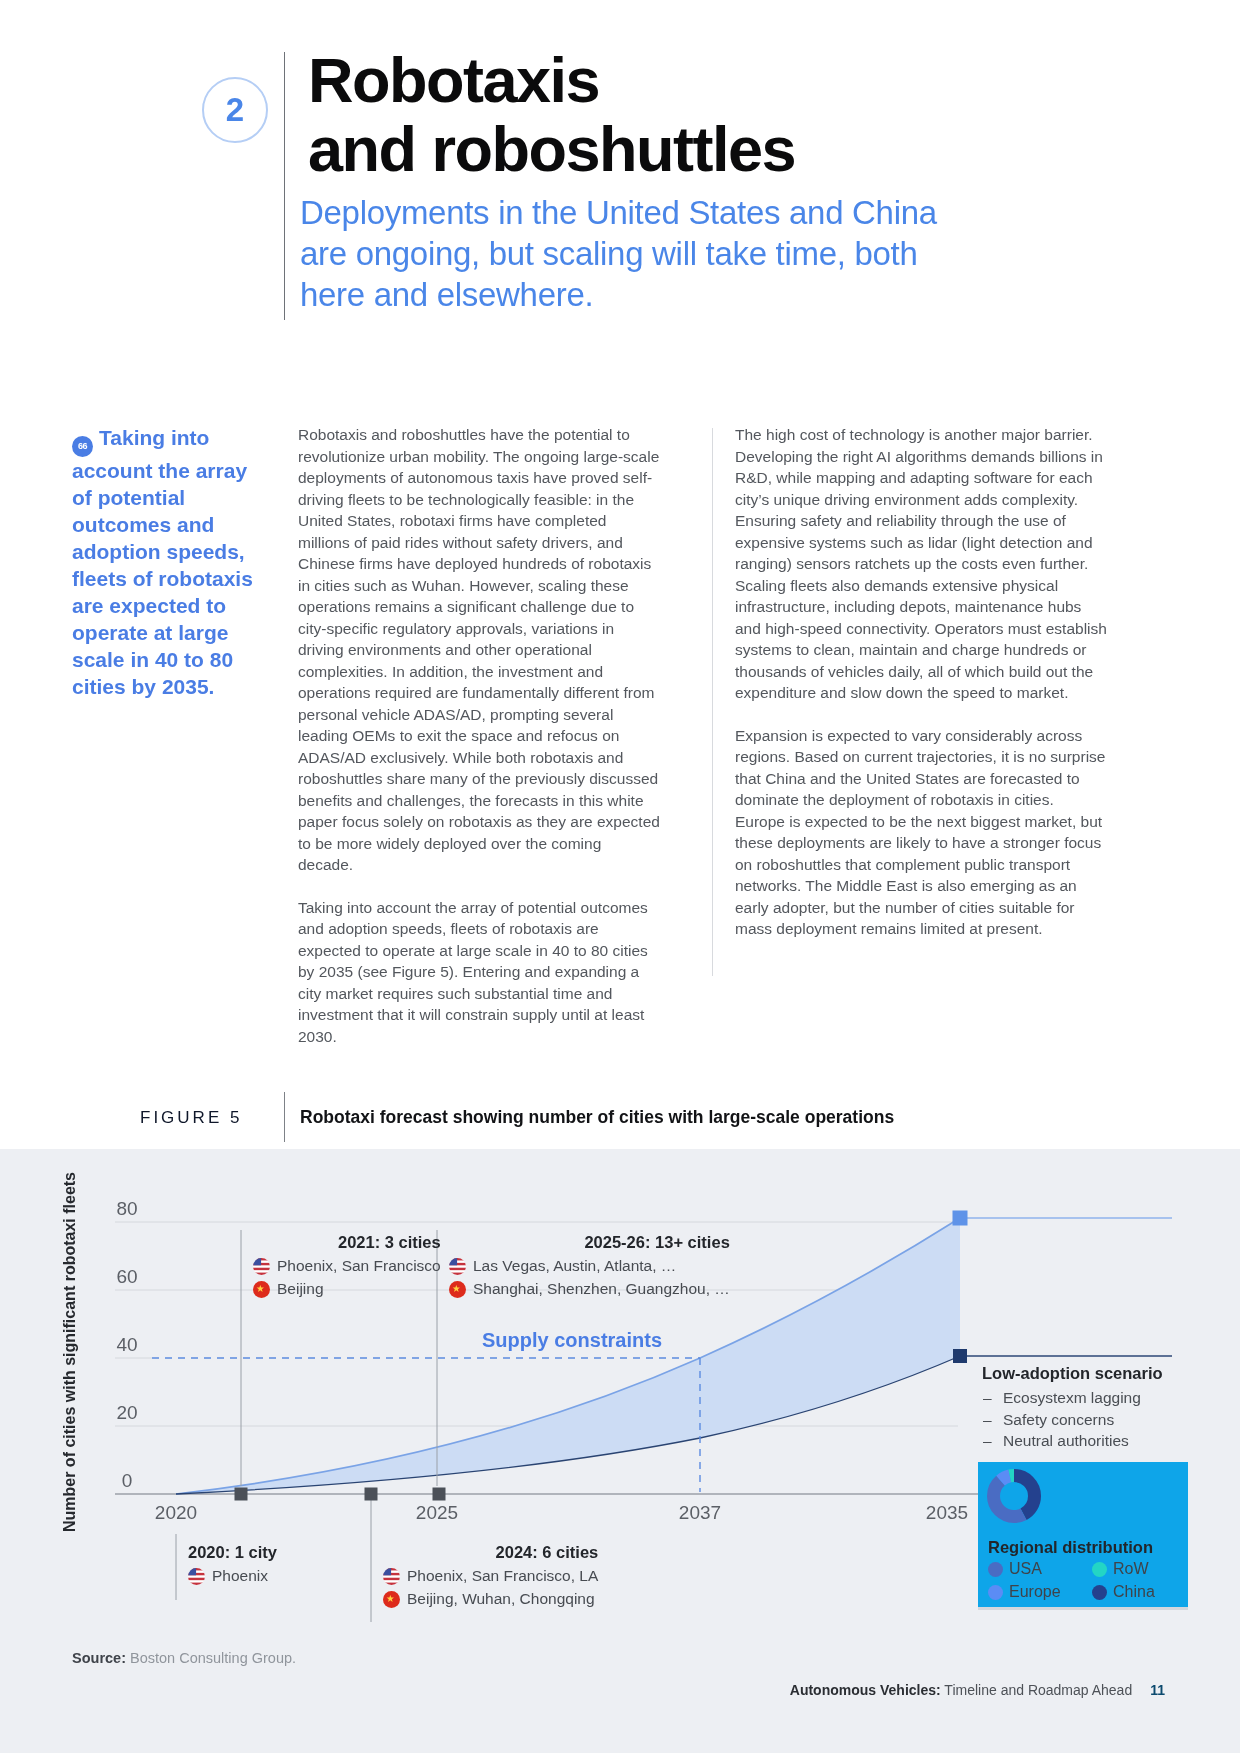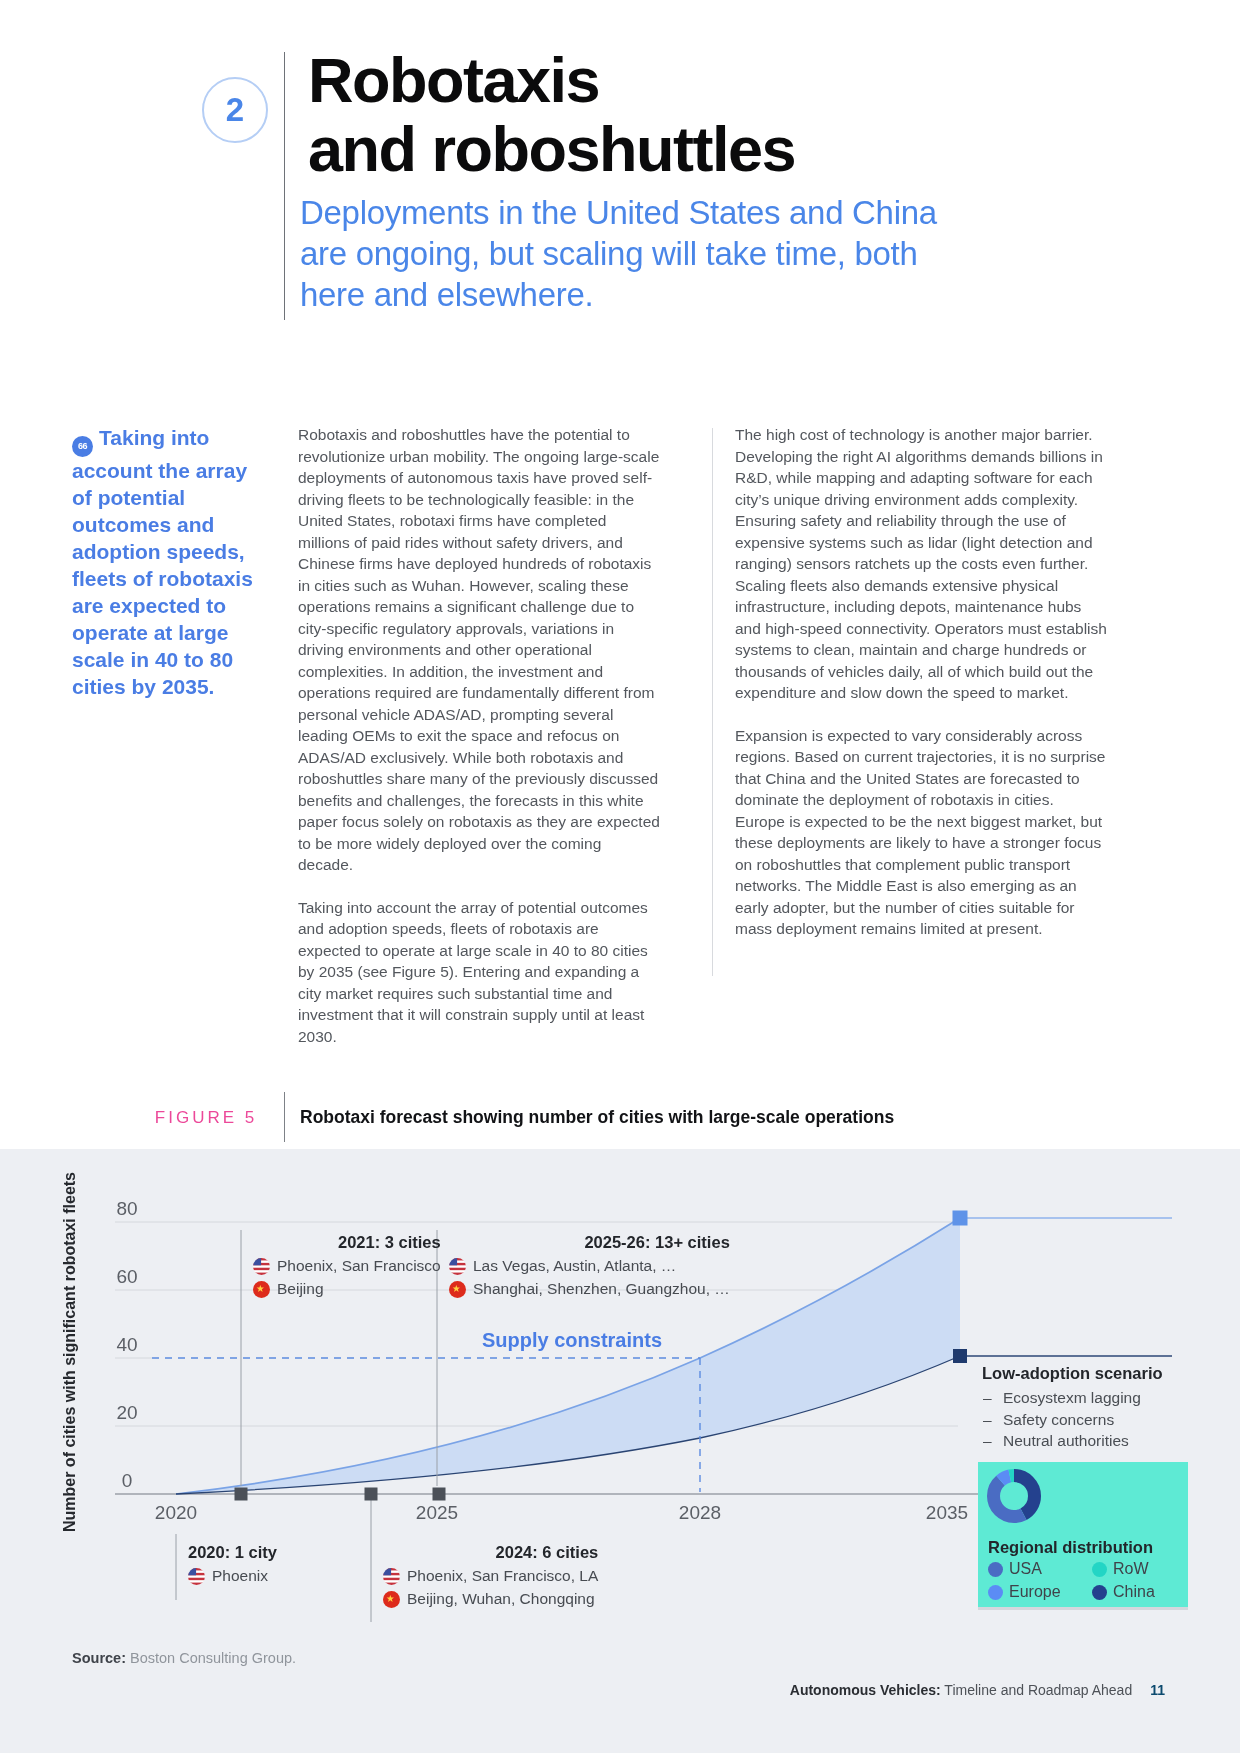--- a/index.html
+++ b/index.html
@@ -19,21 +19,21 @@
   .quote-icon::before{content:"66";font-size:9px;font-weight:700;letter-spacing:-0.5px;}
 
   
   .col{position:absolute;font-size:15.5px;line-height:21.5px;color:#53575d;}
   .col p{margin:0 0 21px 0;}
   .col1{left:298px;top:424px;width:362px;}
   .col2{left:735px;top:424px;width:372px;}
   .col-divider{position:absolute;left:712px;top:428px;width:1px;height:548px;background:#d8dade;}
 
   
-  .figure-label{position:absolute;left:140px;top:1108px;width:132px;text-align:center;font-size:17px;letter-spacing:3px;color:#ec4899;}
+  .figure-label{position:absolute;left:140px;top:1108px;width:132px;text-align:left;font-size:17px;letter-spacing:3px;color:#0f172a;}
   .figure-rule{position:absolute;left:284px;top:1092px;width:1px;height:50px;background:#7d8187;}
   .figure-title{position:absolute;left:300px;top:1107px;width:780px;font-size:17.5px;font-weight:700;color:#121316;}
 
   
   .chart-panel{position:absolute;left:0;top:1149px;width:1240px;height:604px;background:#edeff3;}
   .chart-svg{position:absolute;left:0;top:1149px;width:1240px;height:604px;}
   .ytick{position:absolute;left:107px;width:40px;text-align:center;font-size:19px;color:#5b5f66;}
   .xtick{position:absolute;top:1502px;width:80px;text-align:center;font-size:19px;color:#5b5f66;}
   .ytitle{position:absolute;left:70px;top:1352px;transform:translate(-50%,-50%) rotate(-90deg);white-space:nowrap;font-size:16px;font-weight:700;color:#26292e;}
   .supply{position:absolute;left:482px;top:1329px;font-size:20px;font-weight:700;color:#4a7de4;}
@@ -44,21 +44,21 @@
   .mrow{display:flex;align-items:center;gap:7px;margin-top:5px;font-size:15.5px;color:#474b51;}
   .flag{width:17px;height:17px;flex:none;}
 
   
   .sblock{position:absolute;width:220px;}
   .stitle{font-size:16.5px;font-weight:700;color:#23262b;margin-bottom:4px;}
   .sbullet{font-size:15.5px;line-height:21.5px;color:#4a4e54;padding-left:21px;position:relative;}
   .sbullet::before{content:"–";position:absolute;left:1px;}
 
   
-  .regional-box{position:absolute;left:978px;top:1462px;width:210px;height:145px;background:#5eead4;border-bottom:3px solid #d3d7dd;}
+  .regional-box{position:absolute;left:978px;top:1462px;width:210px;height:145px;background:#0ea5e9;border-bottom:3px solid #d3d7dd;}
   .regional-donut{position:absolute;left:6px;top:4px;width:60px;height:60px;}
   .regional-title{position:absolute;left:10px;top:76px;font-size:16.5px;font-weight:700;color:#23262b;}
   .regional-legend{position:absolute;left:10px;top:98px;display:grid;grid-template-columns:104px auto;row-gap:5px;}
   .legend-item{display:flex;align-items:center;gap:6px;font-size:16px;color:#3f434a;}
   .legend-swatch{width:15px;height:15px;border-radius:50%;flex:none;}
 
   
   .source{position:absolute;left:72px;top:1650px;font-size:14.5px;color:#90959c;}
   .source b{color:#3f434a;}
   .footer{position:absolute;right:75px;top:1682px;font-size:14px;color:#4d5157;white-space:nowrap;}
@@ -150,21 +150,21 @@
   </svg>
 
   <div class="ytitle">Number of cities with significant robotaxi fleets</div>
   <div class="ytick" style="top:1198px">80</div>
   <div class="ytick" style="top:1266px">60</div>
   <div class="ytick" style="top:1334px">40</div>
   <div class="ytick" style="top:1402px">20</div>
   <div class="ytick" style="top:1470px">0</div>
   <div class="xtick" style="left:136px">2020</div>
   <div class="xtick" style="left:397px">2025</div>
-  <div class="xtick" style="left:660px">2028</div>
+  <div class="xtick" style="left:660px">2037</div>
   <div class="xtick" style="left:907px">2035</div>
 
   <div class="supply">Supply constraints</div>
 
   <div class="mblock" style="left:253px;top:1233px">
     <div class="mtitle">2021: 3 cities</div>
     <div class="mrow">
       <svg class="flag" viewBox="0 0 20 20">
           <g clip-path="url(#usclip)">
             <rect width="20" height="20" fill="#fff"></rect>

